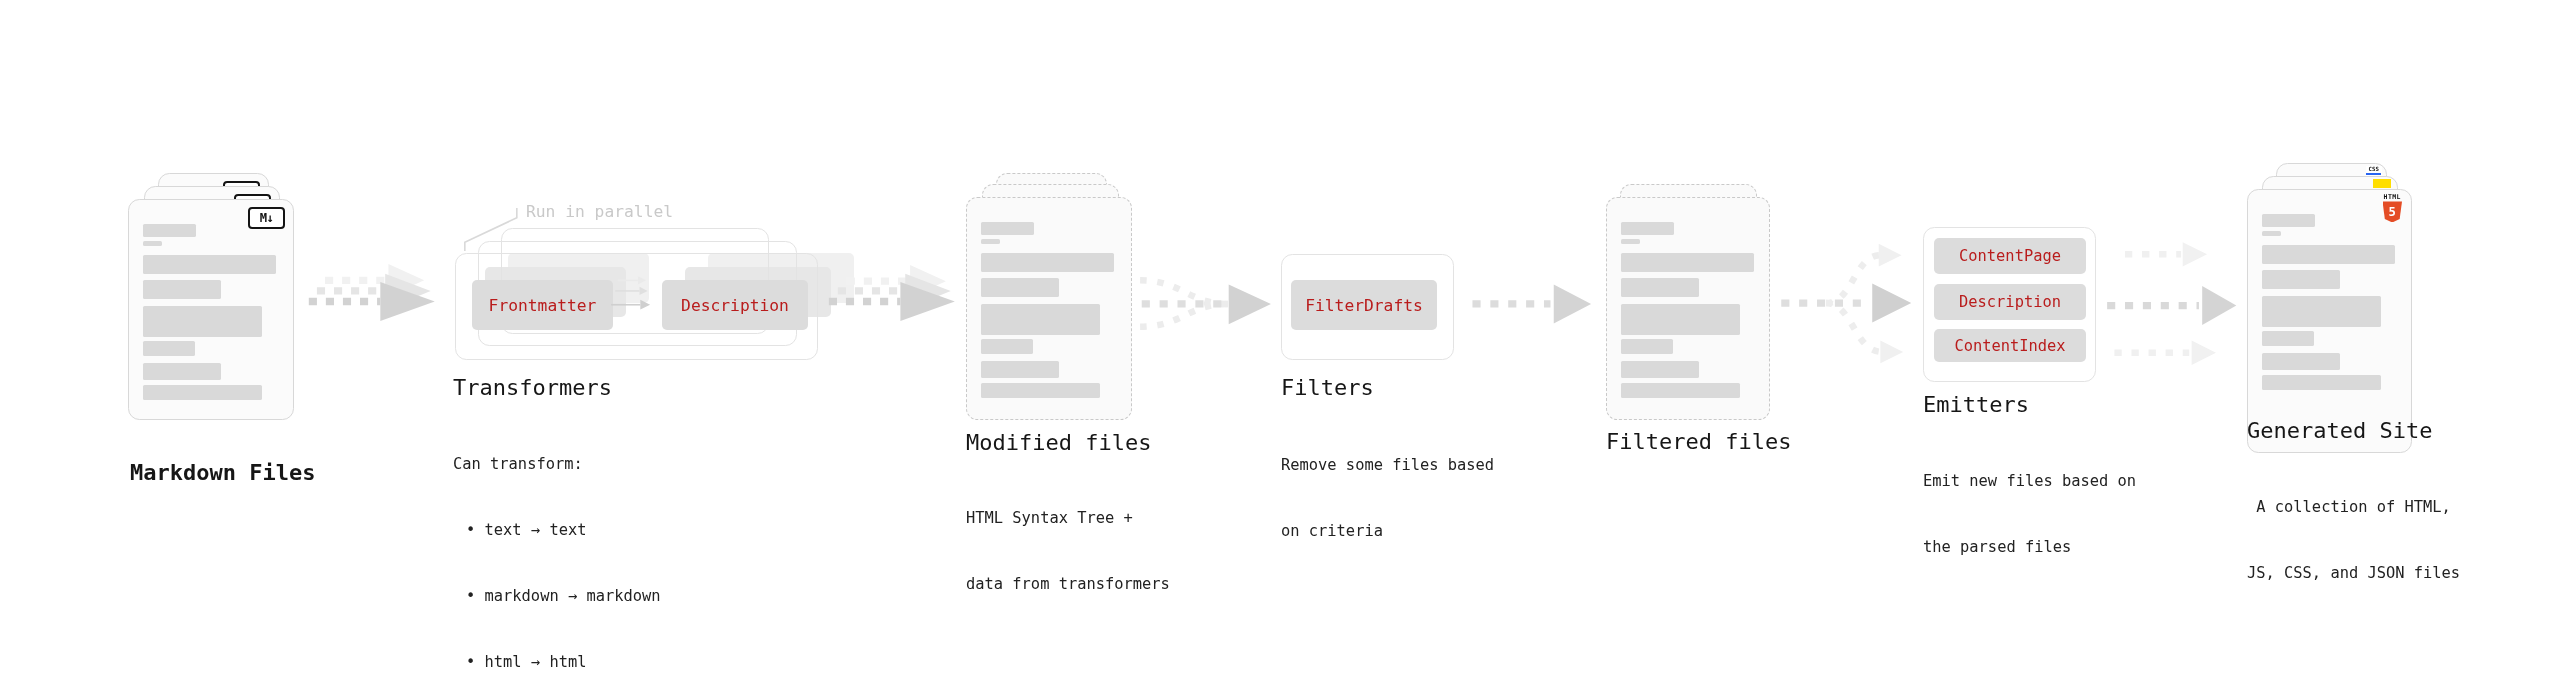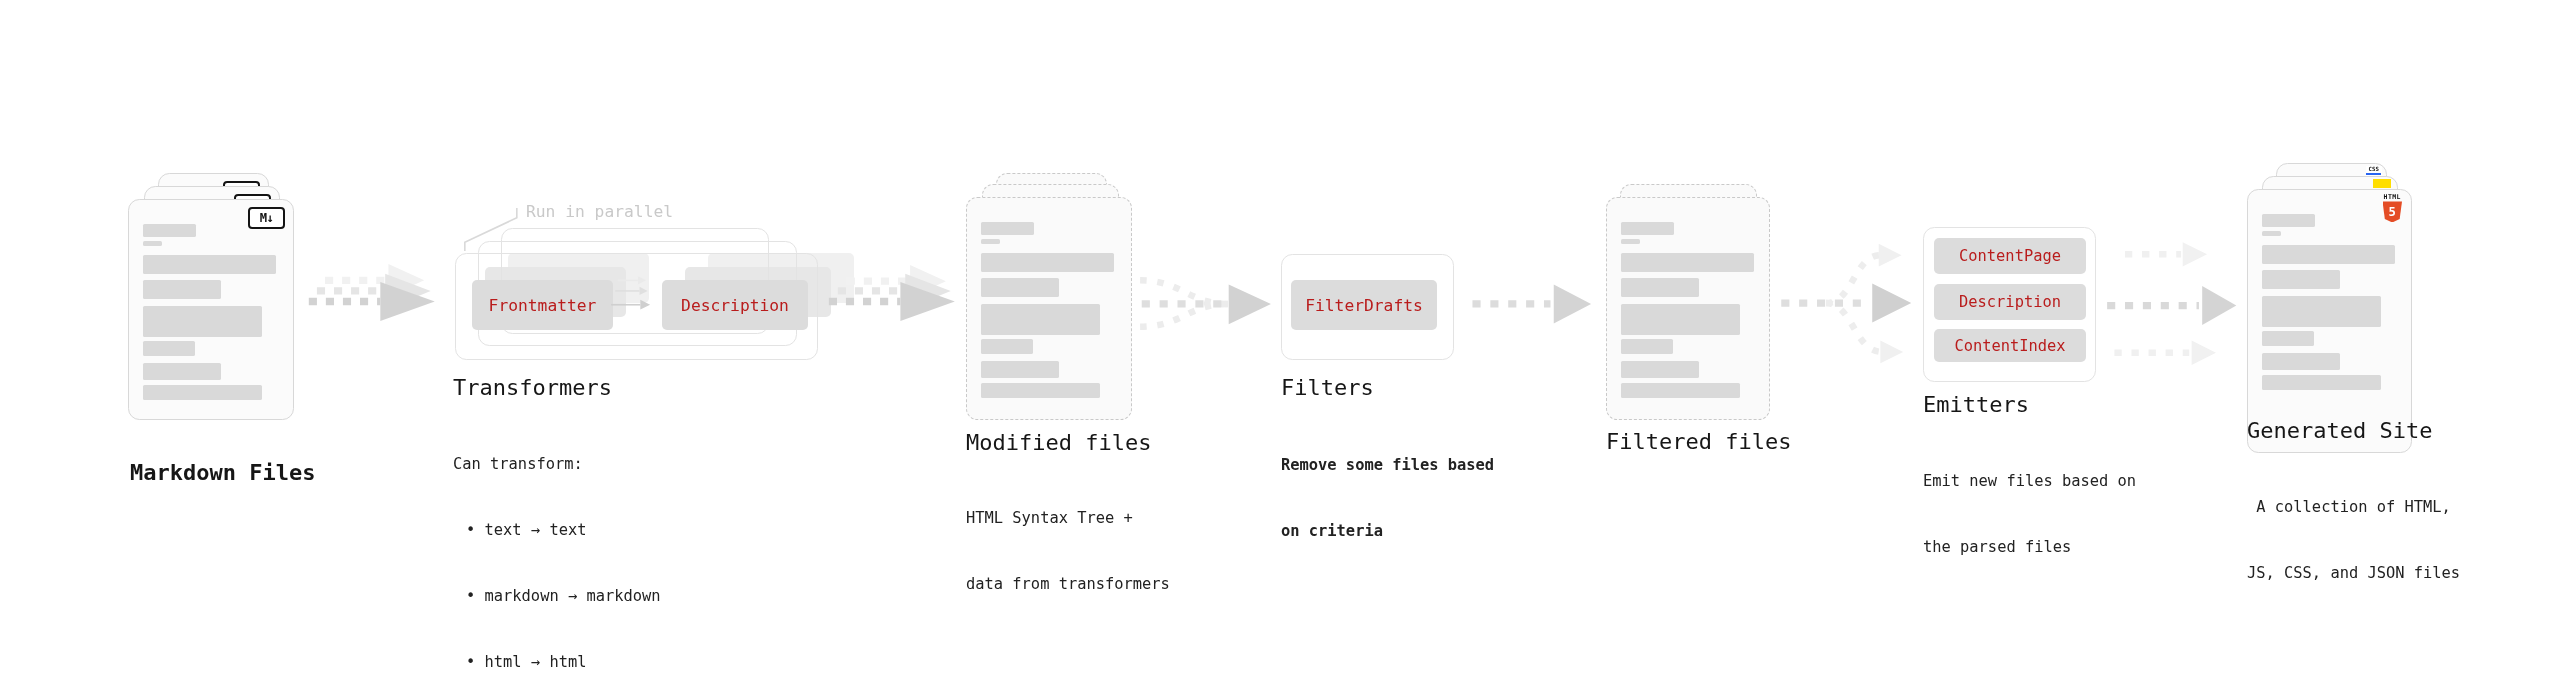--- a/index.html
+++ b/index.html
@@ -116,21 +116,21 @@
   </div>
   <div class="heading" style="left:966px;top:430px;">Modified files</div>
   <div class="subtext" style="left:966px;top:463px;">
     <div>HTML Syntax Tree +</div>
     <div>data from transformers</div>
   </div>
 
   <div class="frame filled" style="left:1281px;top:254px;width:173px;height:106px;"></div>
   <div class="gbox" style="left:1291px;top:280px;width:146px;height:50px;">FilterDrafts</div>
   <div class="heading" style="left:1281px;top:375px;">Filters</div>
-  <div class="subtext" style="left:1281px;top:410px;font-weight:bold;">
+  <div class="subtext" style="left:1281px;top:410px;">
     <div>Remove some files based</div>
     <div>on criteria</div>
   </div>
 
   <div>
     <div class="card dashed" style="left:1620px;top:184px;width:137px;height:221px;"></div>
     <div class="card dashed" style="left:1606px;top:197px;width:164px;height:223px;">
       <div class="bar b1"></div>
       <div class="bar b2"></div>
       <div class="bar b3"></div>

